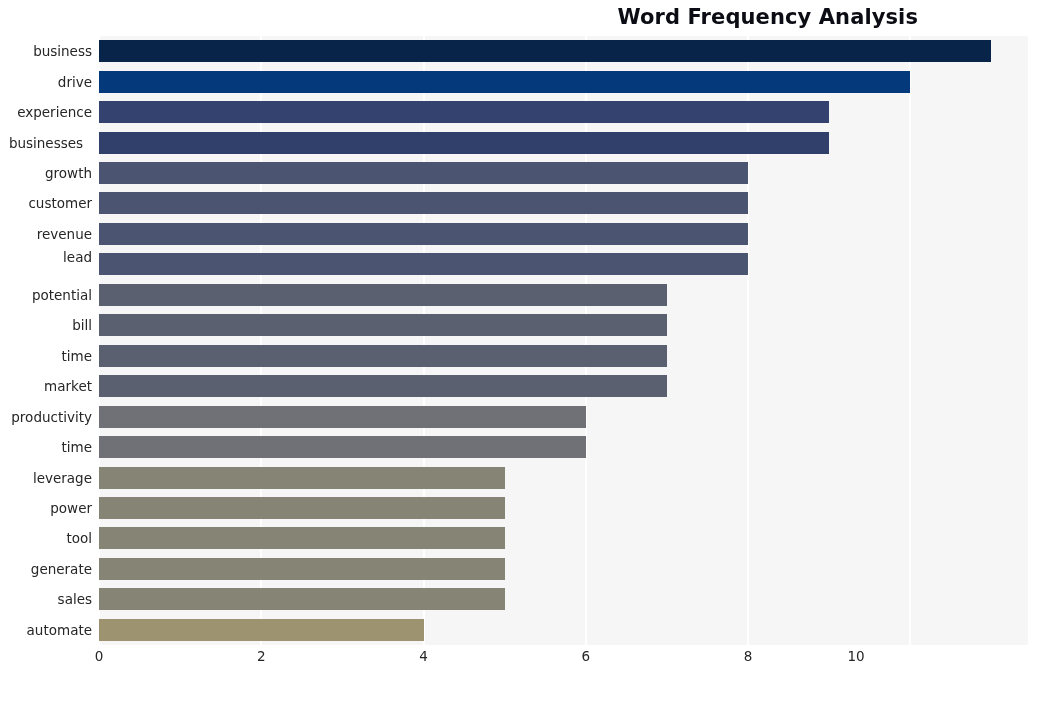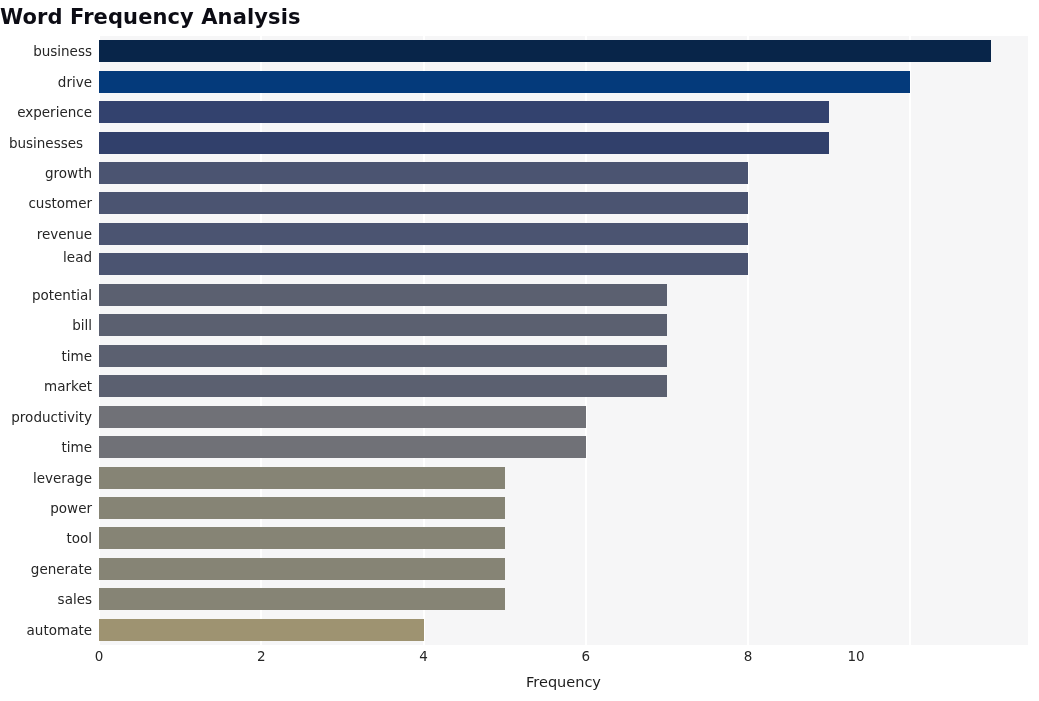--- a/index.html
+++ b/index.html
@@ -18,21 +18,21 @@
     width: 1039px;
     height: 701px;
     background: #ffffff;
   }
   
   #chart-title {
     position: absolute;
     left: 0;
     top: 5px;
     width: 918px;
-    text-align: left;
+    text-align: right;
     font-size: 21px;
     font-weight: bold;
     color: #0c0c14;
     letter-spacing: 0.1px;
   }
   
   #plot-area {
     position: absolute;
     left: 99px;
     top: 36px;
@@ -165,15 +165,14 @@
 
   <div id="x-axis-labels">
       <div class="x-tick-label" style="left: 99px;">0</div>
       <div class="x-tick-label" style="left: 261.271px;">2</div>
       <div class="x-tick-label" style="left: 423.541px;">4</div>
       <div class="x-tick-label" style="left: 585.812px;">6</div>
       <div class="x-tick-label" style="left: 748.083px;">8</div>
       <div class="x-tick-label" style="left: 856px;">10</div>
     </div>
 
-  <div id="x-axis-title">Frequency</div>
 
 </div>
 
 </body></html>

